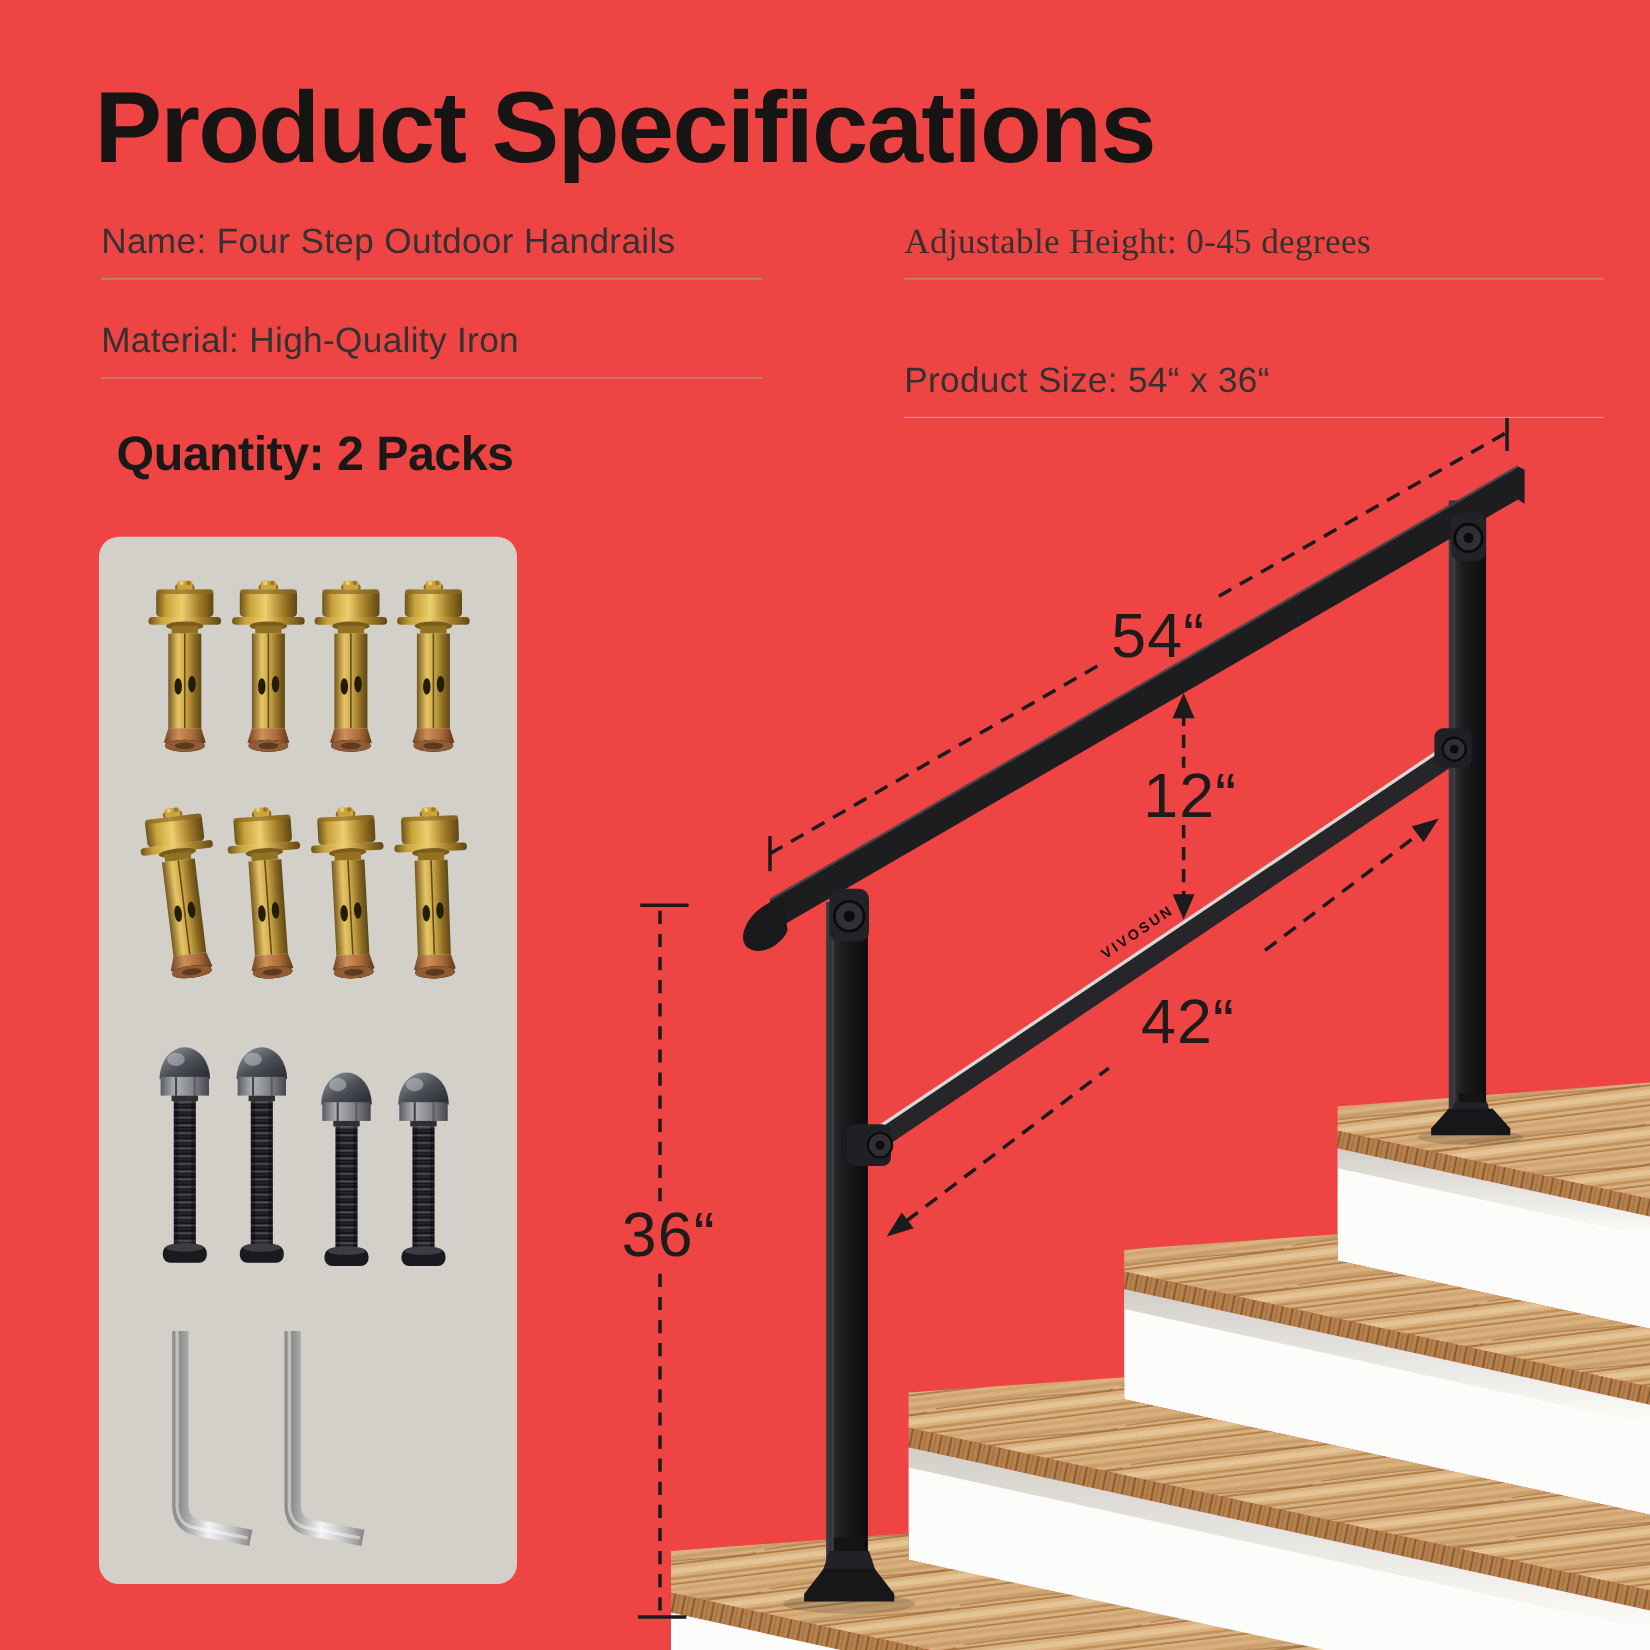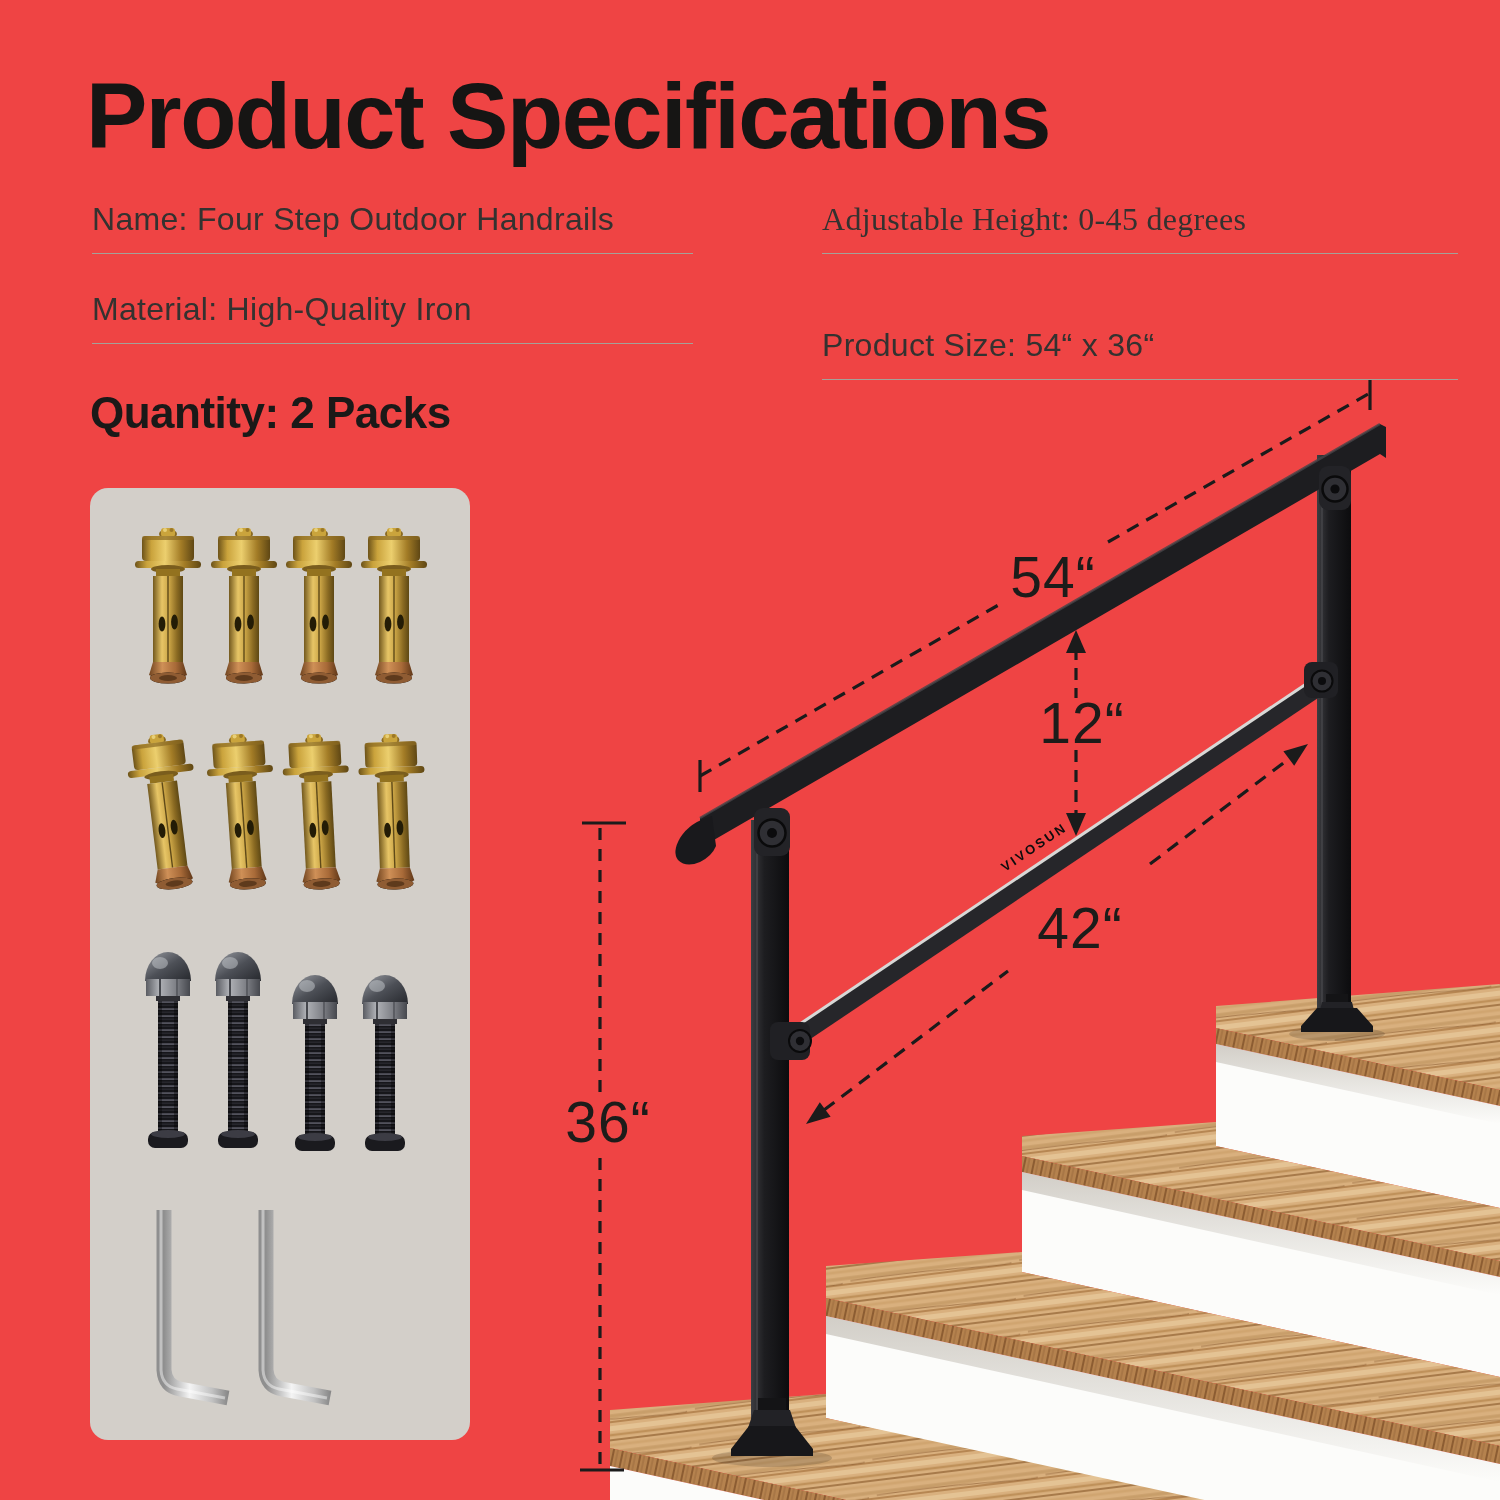--- a/index.html
+++ b/index.html
@@ -15,21 +15,21 @@
   .spec-item{
     font-size:32px;line-height:37px;color:#343230;
     padding-bottom:15px;border-bottom:1.5px solid #a5a199;
     white-space:nowrap;letter-spacing:.3px;
   }
   .spec-l1{left:92px;top:201px;width:601px;}
   .spec-l2{left:92px;top:291px;width:601px;}
   .spec-r1{left:822px;top:201px;width:636px;font-family:Liberation Serif, serif;}
   .spec-r2{left:822px;top:291px;width:636px;margin-top:36px;}
   .quantity-title{
-    left:90px;top:388px;font-size:44px;font-weight:700;letter-spacing:-.5px;
+    left:106px;top:388px;font-size:44px;font-weight:700;letter-spacing:-.5px;
     color:#1a1918;white-space:nowrap;
   }
   .hw-panel{
     left:90px;top:488px;width:380px;height:952px;border-radius:18px;
     background:#d3cfc9;
   }
   .diagram{left:540px;top:380px;width:960px;height:1120px;}
   svg text.dim{
     font-family:"Liberation Sans",sans-serif;font-size:57px;fill:#1d1c1a;
     letter-spacing:1px;

